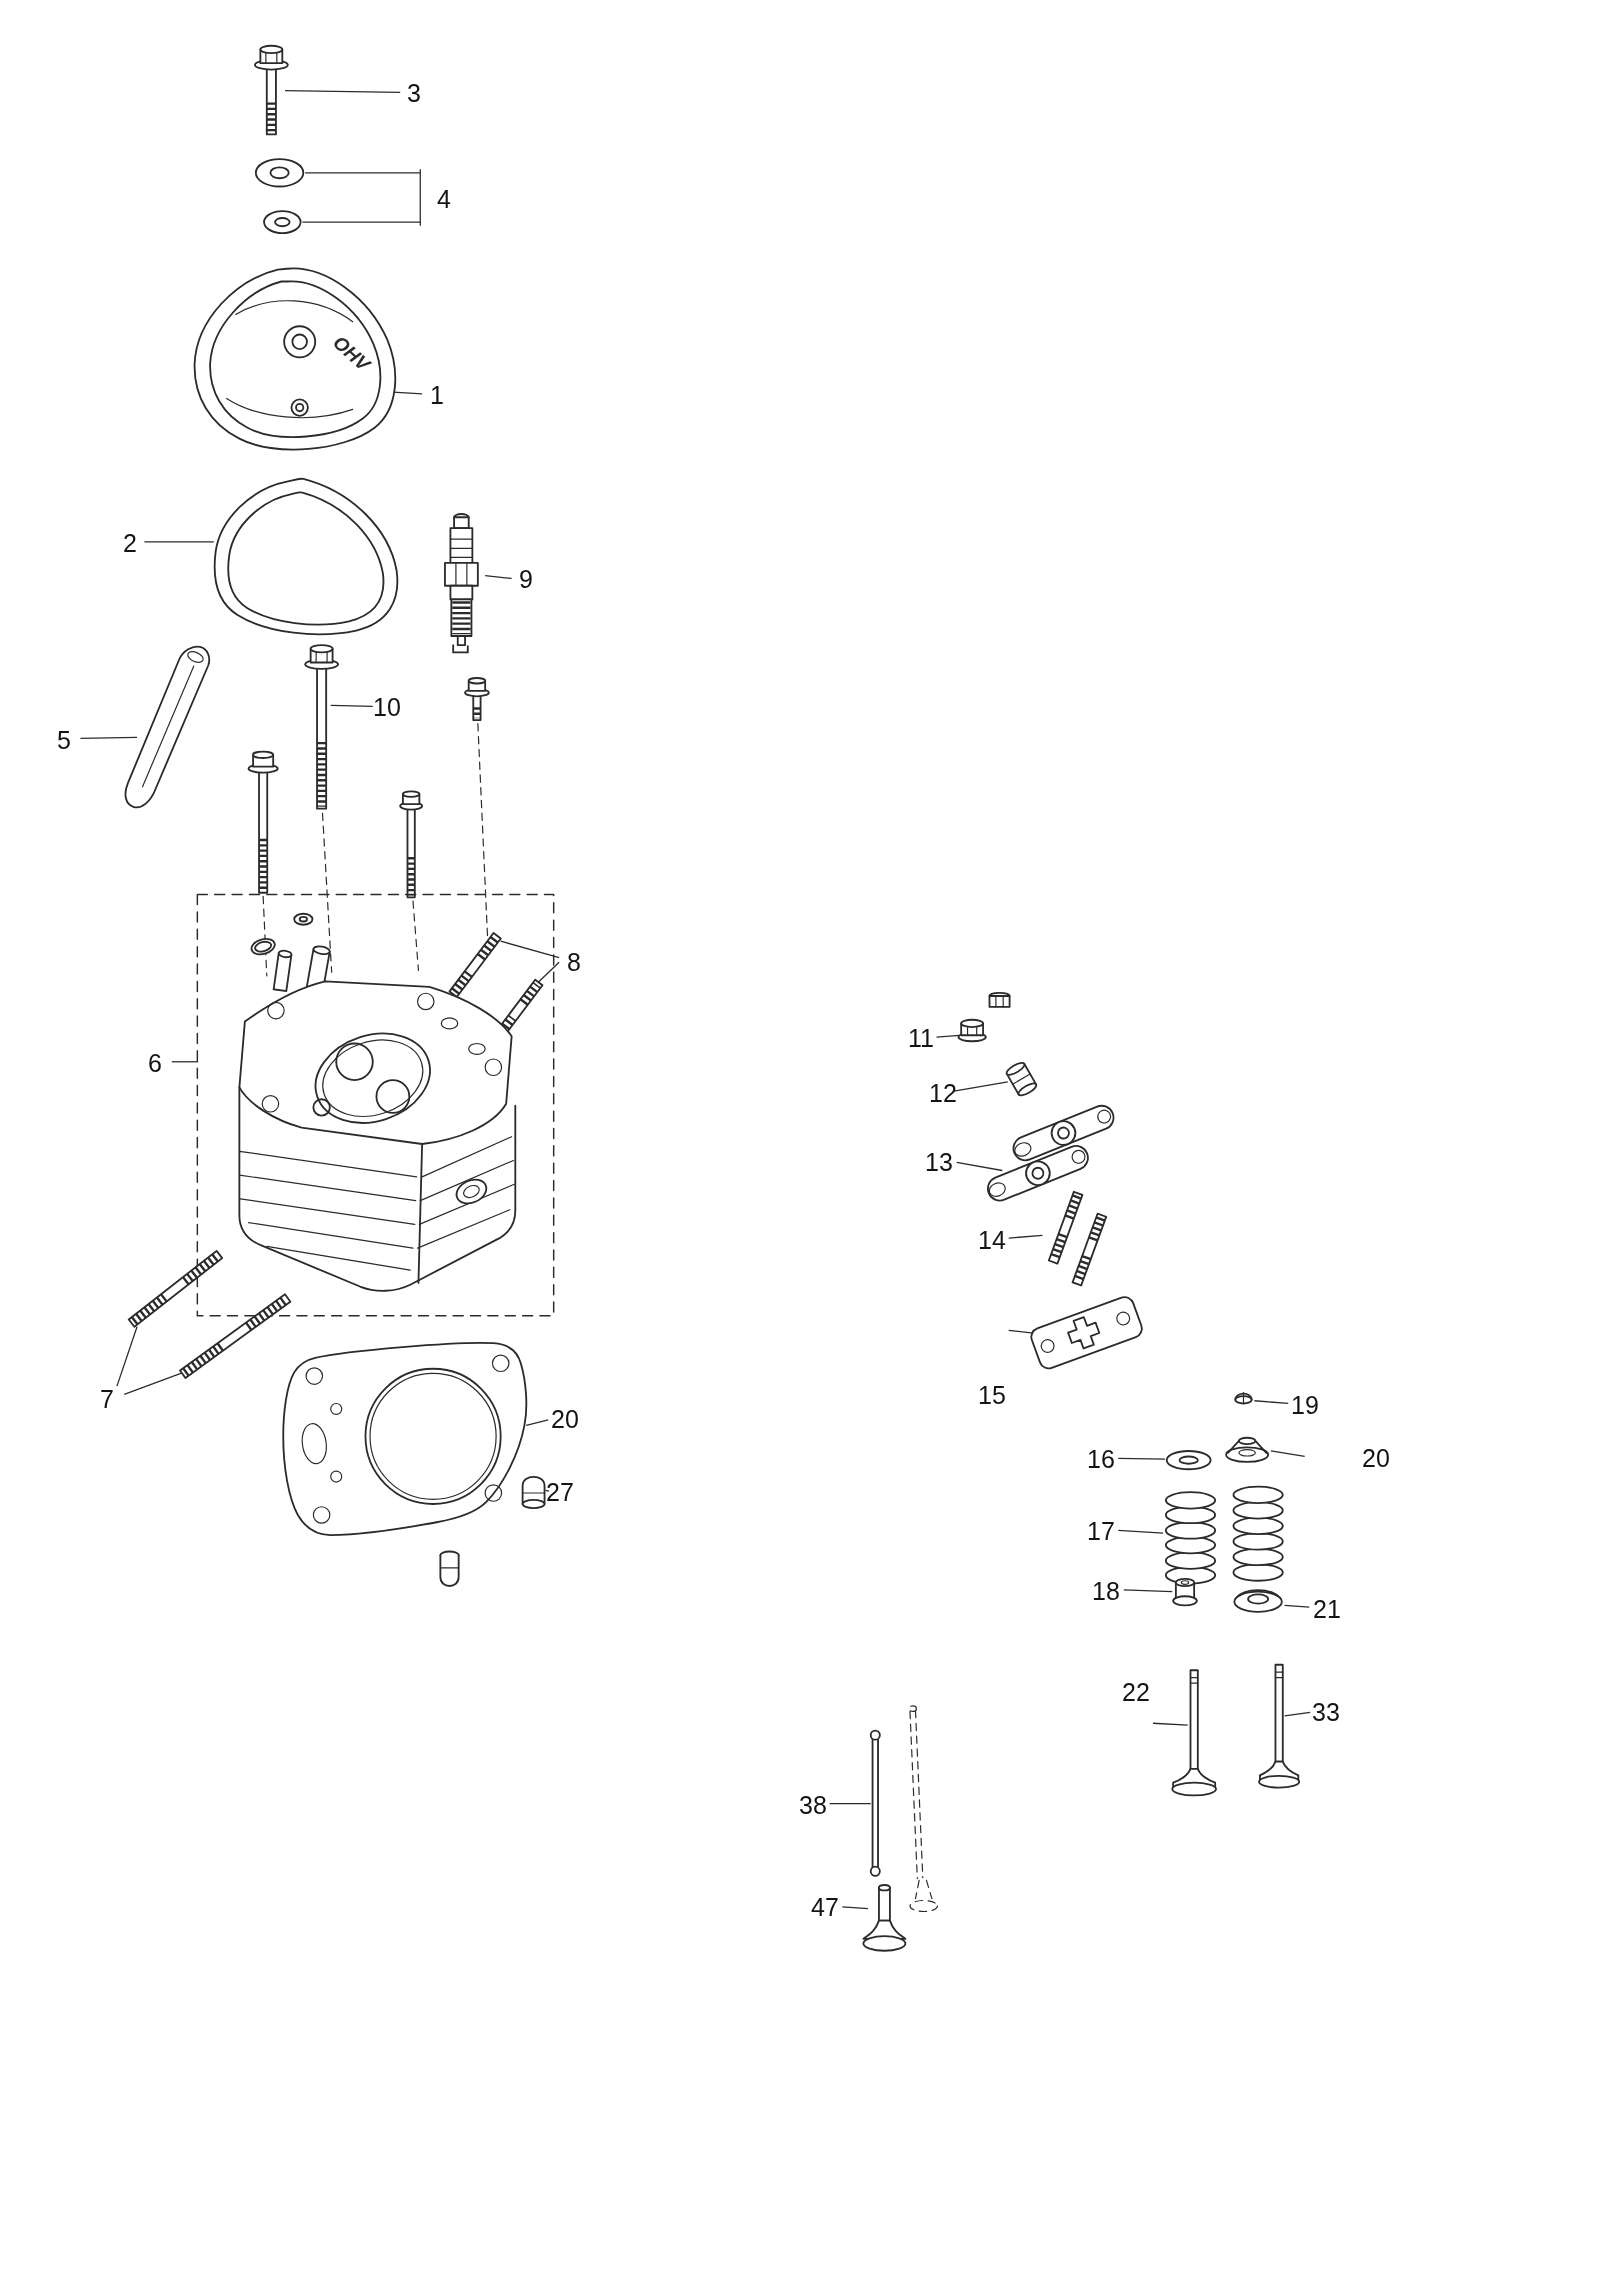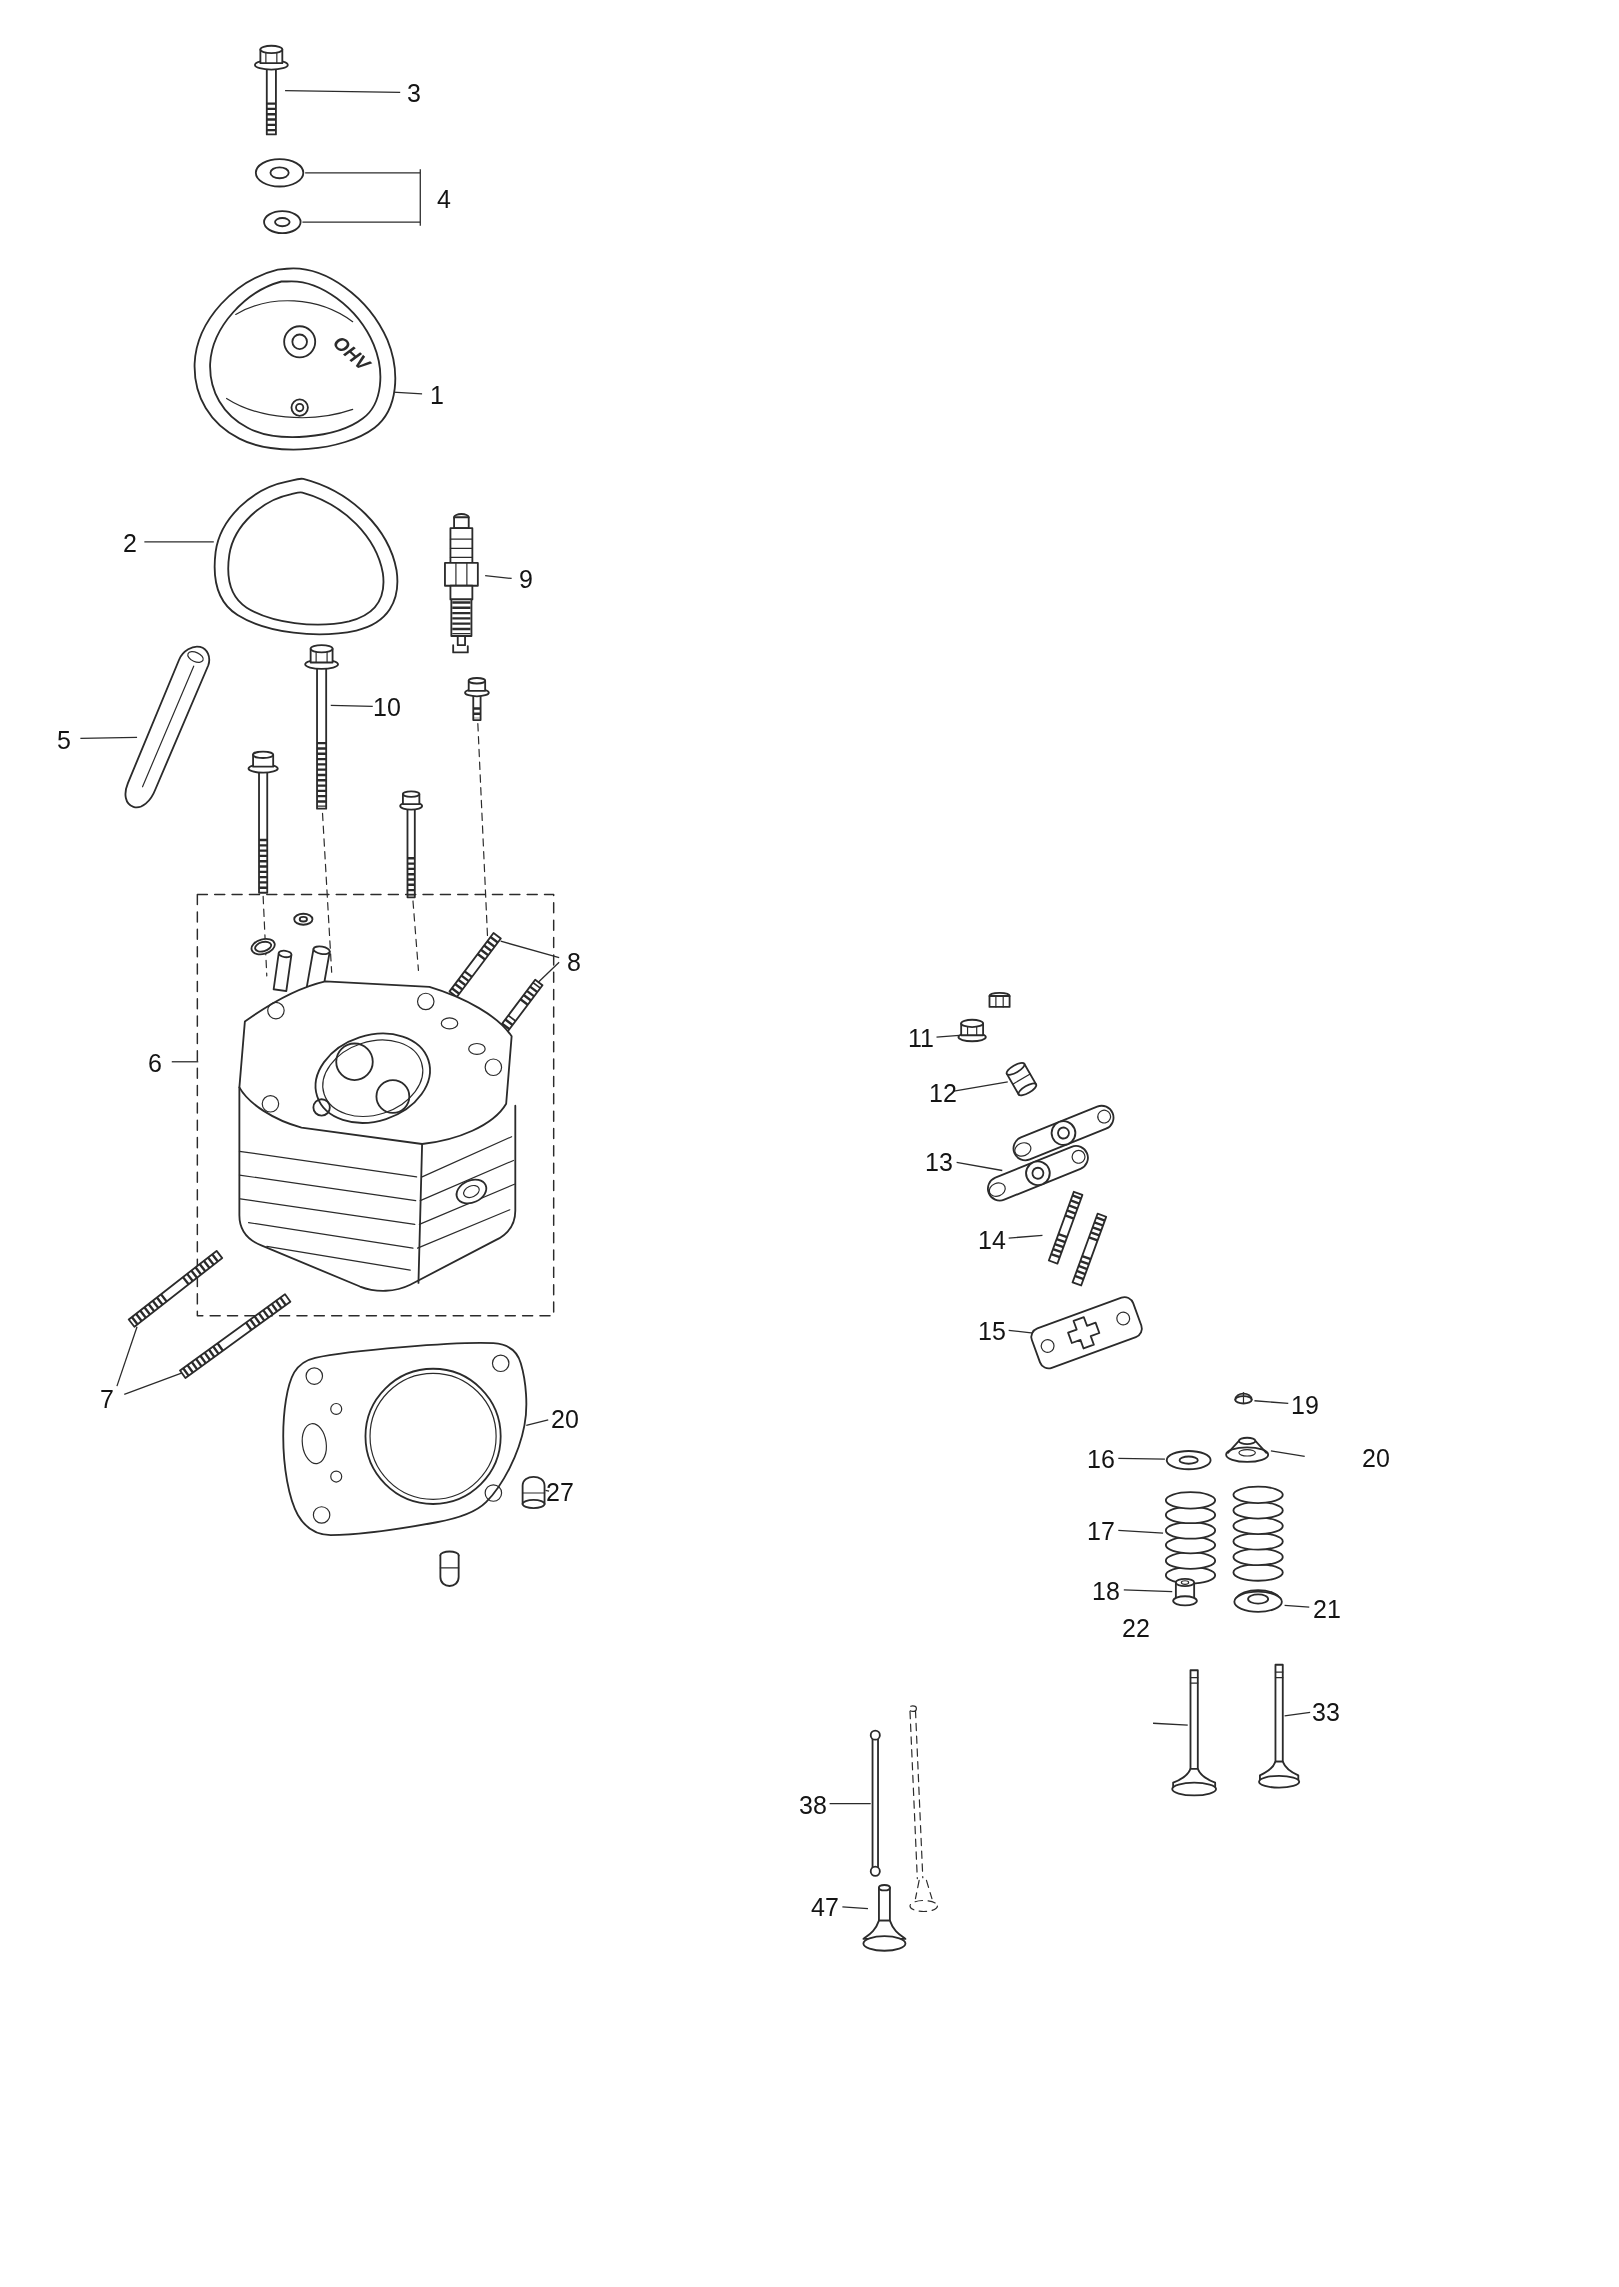--- a/index.html
+++ b/index.html
@@ -404,28 +404,28 @@
   <span class="callout" style="left:64px;top:740px">5</span>
   <span class="callout" style="left:155px;top:1063px">6</span>
   <span class="callout" style="left:107px;top:1399px">7</span>
   <span class="callout" style="left:574px;top:962px">8</span>
   <span class="callout" style="left:526px;top:579px">9</span>
   <span class="callout" style="left:387px;top:707px">10</span>
   <span class="callout" style="left:921px;top:1038px">11</span>
   <span class="callout" style="left:943px;top:1093px">12</span>
   <span class="callout" style="left:939px;top:1162px">13</span>
   <span class="callout" style="left:992px;top:1240px">14</span>
-  <span class="callout" style="left:992px;top:1331px">15</span>
+  <span class="callout" style="left:992px;top:1395px">15</span>
   <span class="callout" style="left:1101px;top:1459px">16</span>
   <span class="callout" style="left:1101px;top:1531px">17</span>
   <span class="callout" style="left:1106px;top:1591px">18</span>
   <span class="callout" style="left:1305px;top:1405px">19</span>
   <span class="callout" style="left:1376px;top:1458px">20</span>
   <span class="callout" style="left:1327px;top:1609px">21</span>
-  <span class="callout" style="left:1136px;top:1628px">22</span>
+  <span class="callout" style="left:1136px;top:1692px">22</span>
   <span class="callout" style="left:1326px;top:1712px">33</span>
   <span class="callout" style="left:813px;top:1805px">38</span>
   <span class="callout" style="left:825px;top:1907px">47</span>
   <span class="callout" style="left:565px;top:1419px">20</span>
   <span class="callout" style="left:560px;top:1492px">27</span>
 </div>
 
 </div>
 
 

